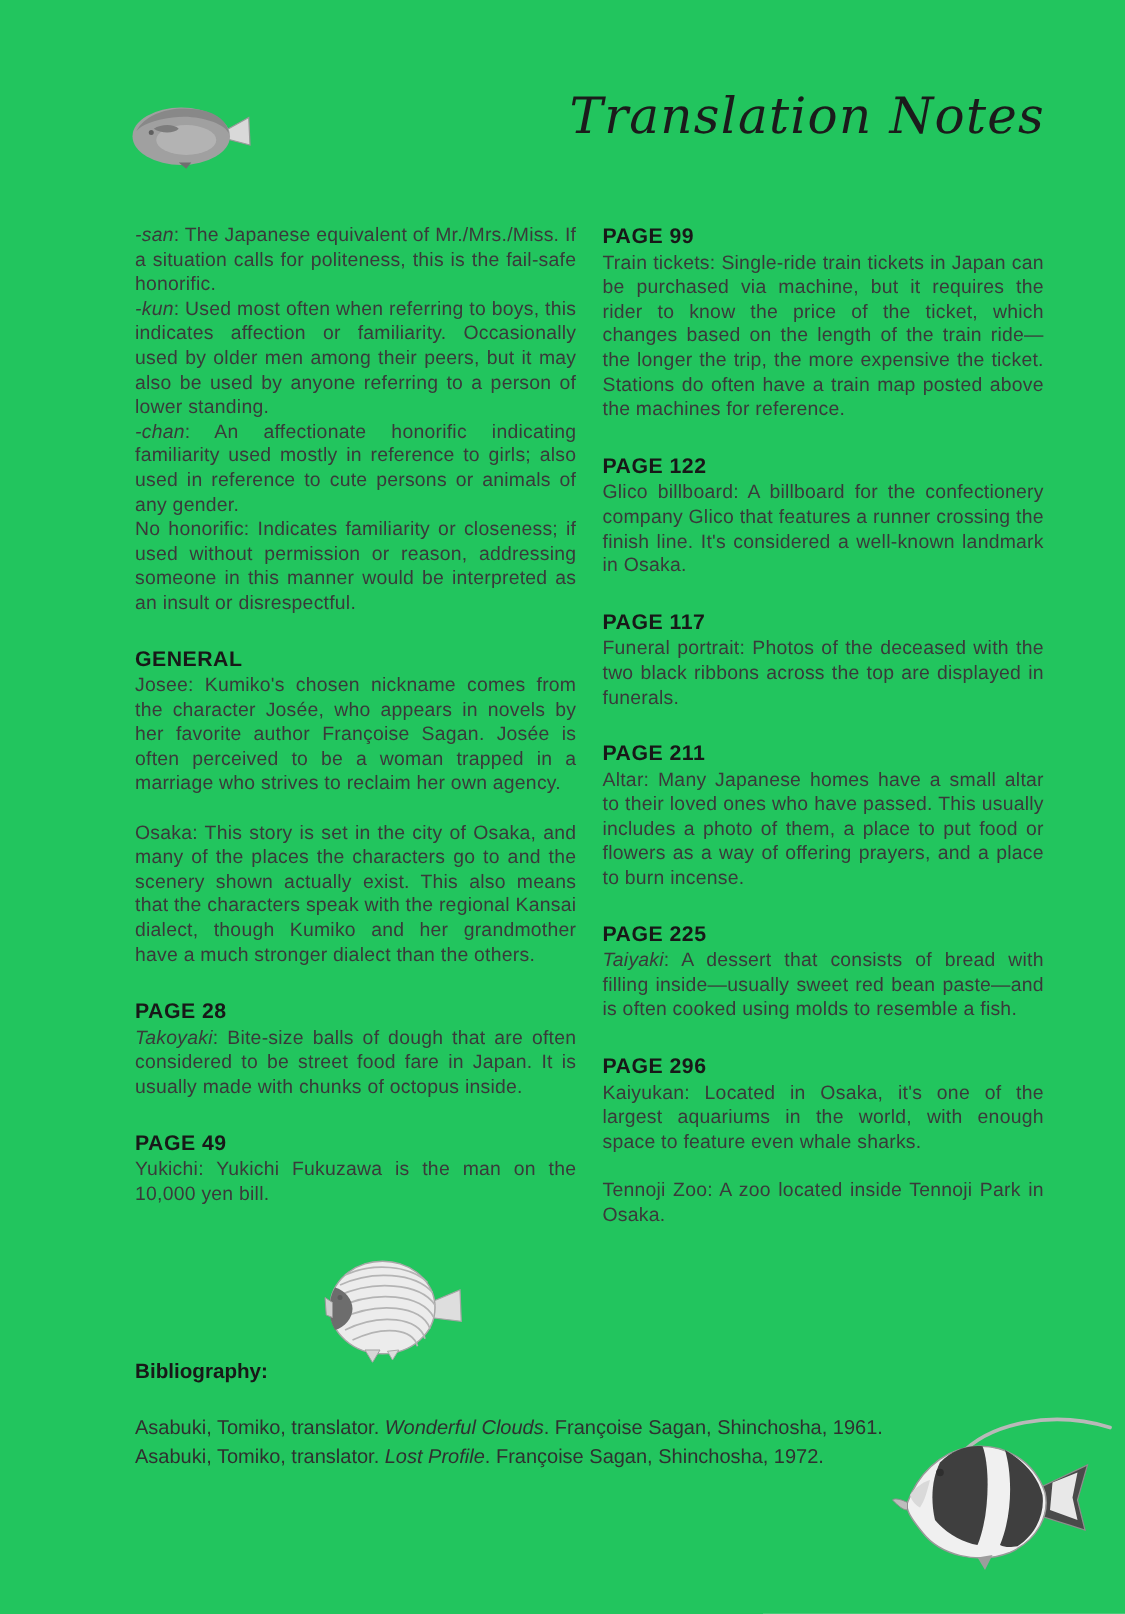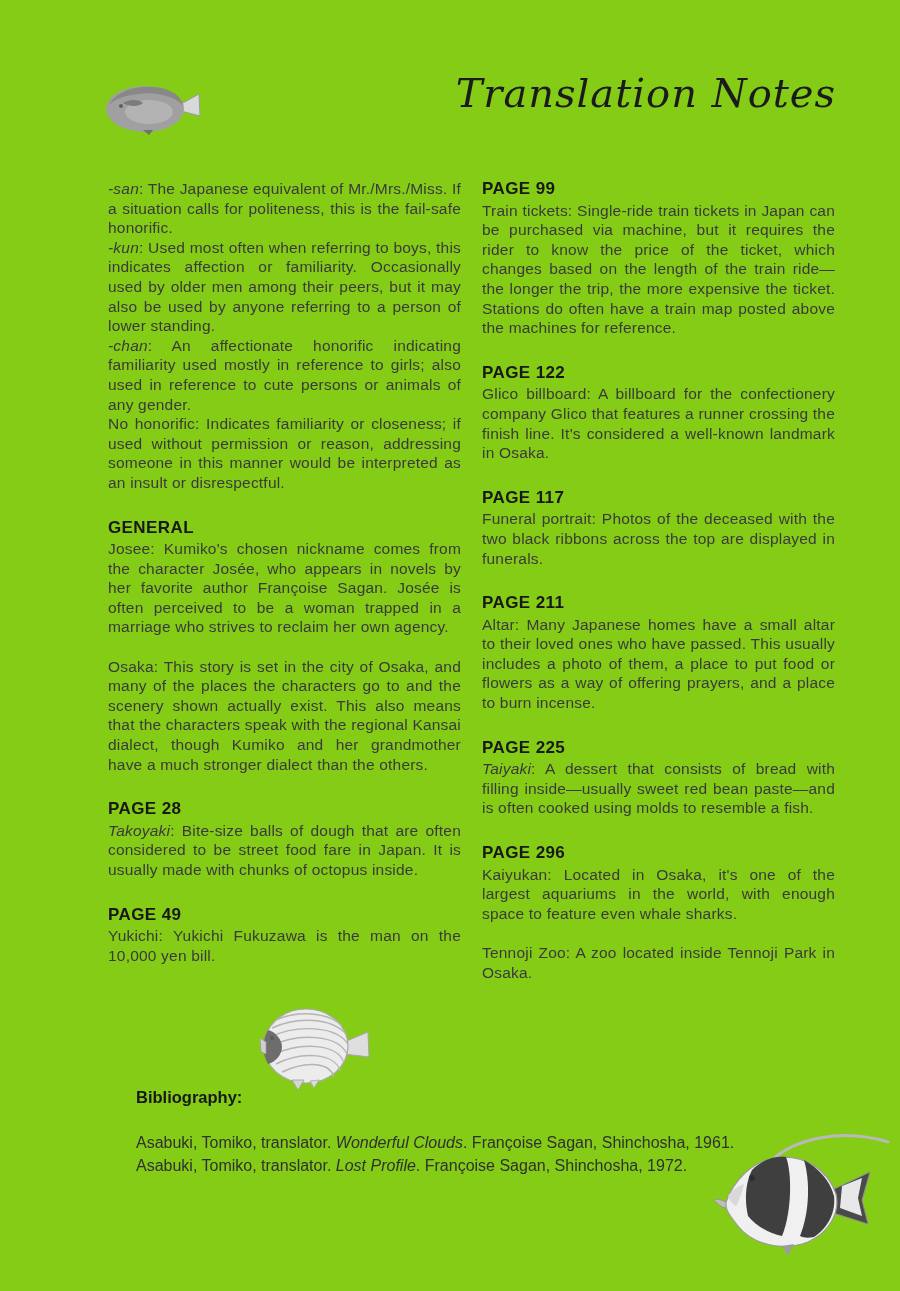--- a/index.html
+++ b/index.html
@@ -1,20 +1,20 @@
 <!DOCTYPE html>
 <html><head>
 <meta charset="utf-8">
 <style>
   html,body{margin:0;padding:0;}
   body{background:#e8e8e8;}
   .page{
     position:relative;
     width:900px;height:1291px;
-    background:#84cc16;
+    background:#22c55e;
     overflow:hidden;
     font-family:"Liberation Sans", sans-serif;
     color:#3a3a3a;
   }
   .page-title{
     position:absolute;
     top:70px;right:64px;
     margin:0;
     font-family:"DejaVu Serif", serif;
     font-style:italic;
@@ -48,21 +48,20 @@
     color:#181818;
   }
   .h.first{margin-top:0;}
   .gap{height:19.6px;}
   .bib{
     position:absolute;
     left:108px;top:1086px;
     width:700px;
     font-size:16px;
     line-height:23px;
-    margin-left:28px;
   }
   .bib-head{
     font-weight:700;
     font-size:16.5px;
     color:#181818;
     margin-bottom:22px;
   }
   .bib-entry{margin:0;color:#303030;}
   .fish{position:absolute;}
   .fish-tang{left:103px;top:79px;width:100px;height:58px;}

